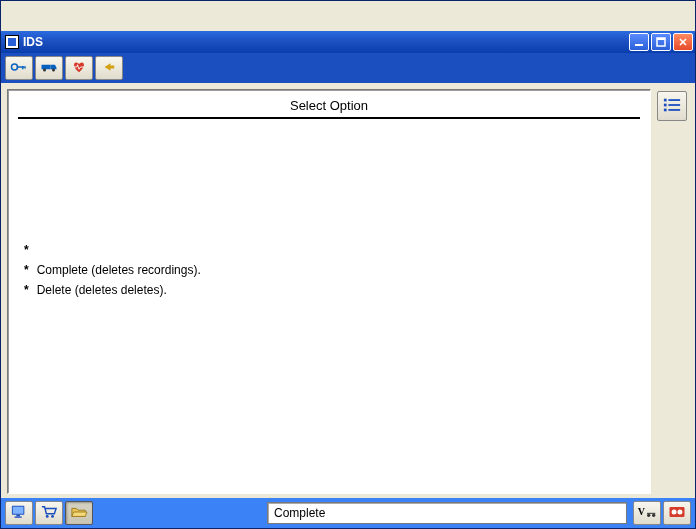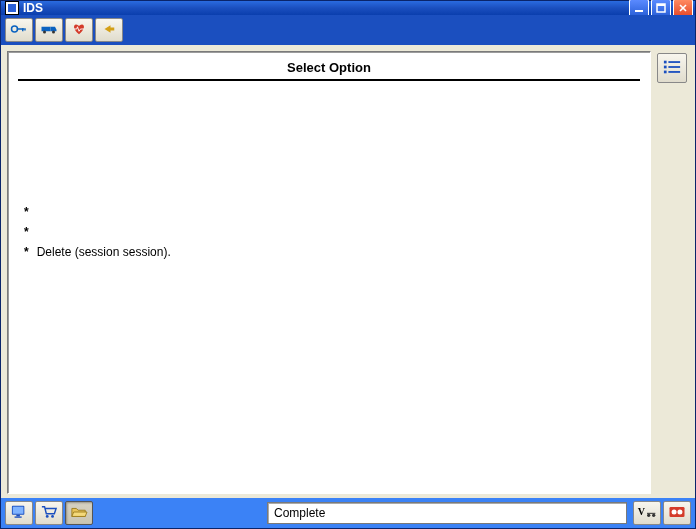--- a/index.html
+++ b/index.html
@@ -14,26 +14,27 @@
     .window {
       width: 696px;
       height: 529px;
       background: #ece9d8;
       border: 1px solid #0a246a;
       display: flex;
       flex-direction: column;
     }
     
     .titlebar {
-      height: 14px;
+      height: 22px;
       background: linear-gradient(to bottom, #2a6be0 0%, #1b4fbf 50%, #0a3ead 100%);
       display: flex;
       align-items: center;
       color: #fff;
       padding: 0 2px 0 4px;
+      margin-top: 30px;
     }
     .titlebar .app-icon {
       width: 14px; height: 14px;
       background: #fff;
       border: 1px solid #000;
       margin-right: 4px;
       display:flex;align-items:center;justify-content:center;
     }
     .titlebar .app-icon svg { width:10px; height:10px; }
     .titlebar .title {
@@ -87,21 +88,21 @@
       border-right-color:#fff;
       border-bottom-color:#fff;
       box-shadow: inset 1px 1px 0 #9c9c9c;
       display: flex;
       flex-direction: column;
       padding: 6px 10px;
     }
     .main-title {
       text-align: center;
       font-size: 13px;
-      font-weight: bold;
+      font-weight: normal;
       padding: 2px 0 4px;
       font-family: Verdana, Arial, sans-serif;
     }
     .rule {
       height: 2px;
       background: #000;
       margin: 0 0 4px;
     }
     .options {
       margin-top: 120px;
@@ -251,24 +252,25 @@
   <div class="body-row">
     <div class="main-panel">
       <div class="main-title">Select Option</div>
       <div class="rule"></div>
       <div class="options">
         <div class="opt-row">
           <span class="ast">*</span>
         </div>
         <div class="opt-row">
           <span class="ast">*</span>
+          <span>Complete (deletes recordings).</span>
         </div>
         <div class="opt-row">
           <span class="ast">*</span>
-          <span>Delete (session session).</span>
+          <span>Delete (deletes deletes).</span>
         </div>
       </div>
     </div>
     <div class="side-panel">
       <div class="side-btn">
         <span>
           <svg viewBox="0 0 22 20">
             <rect x="2" y="3" width="3" height="3" fill="#1b4fbf"></rect>
             <rect x="7" y="3.5" width="13" height="2" fill="#1b4fbf"></rect>
             <rect x="2" y="8.5" width="3" height="3" fill="#1b4fbf"></rect>

